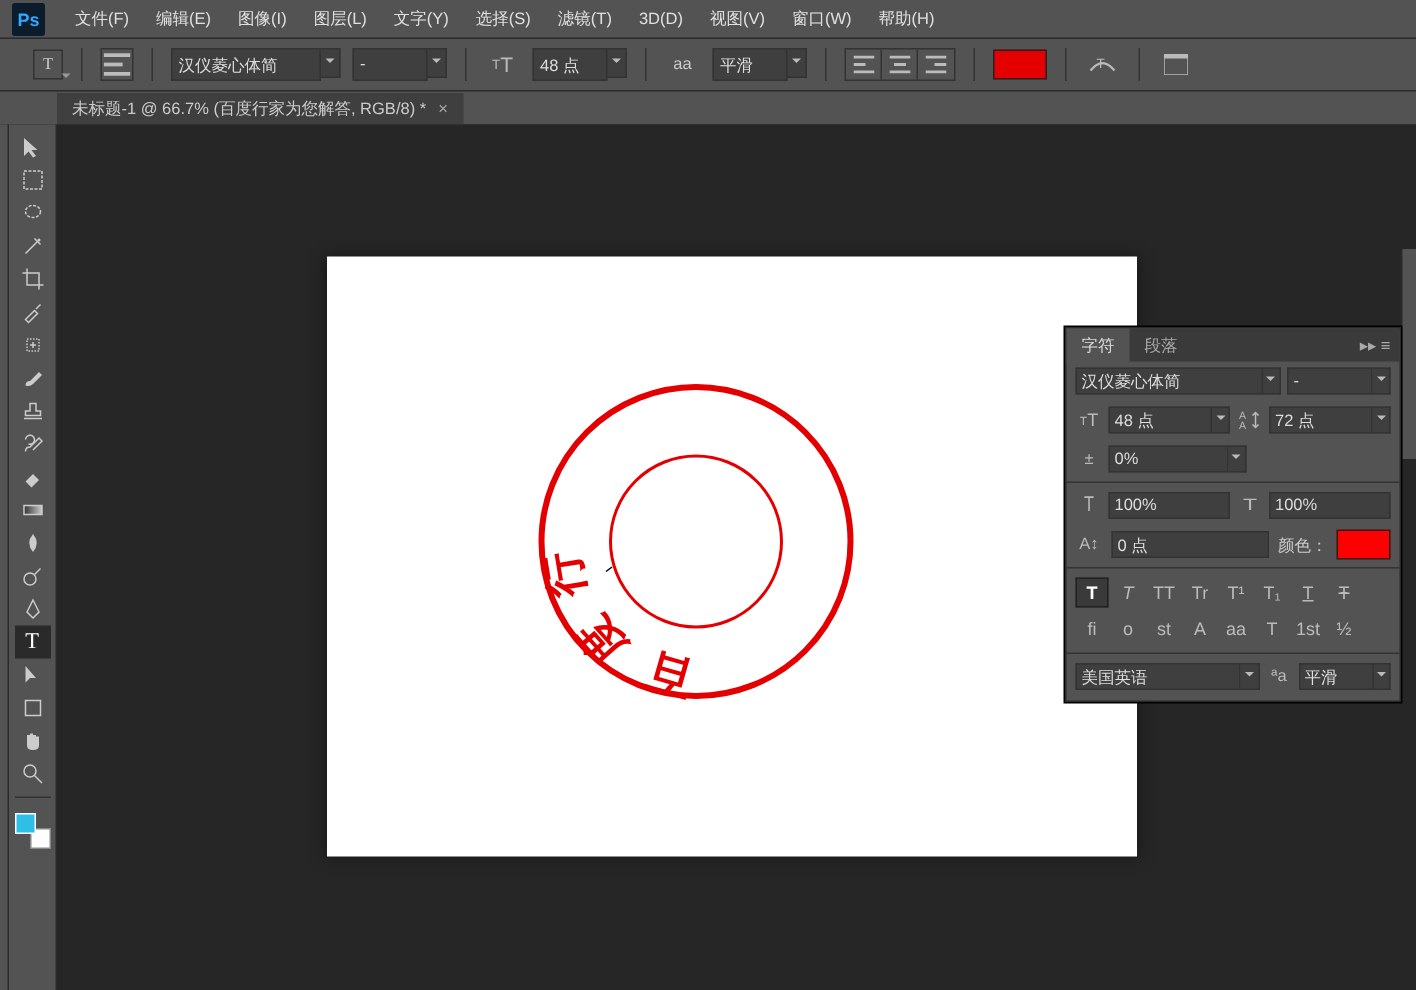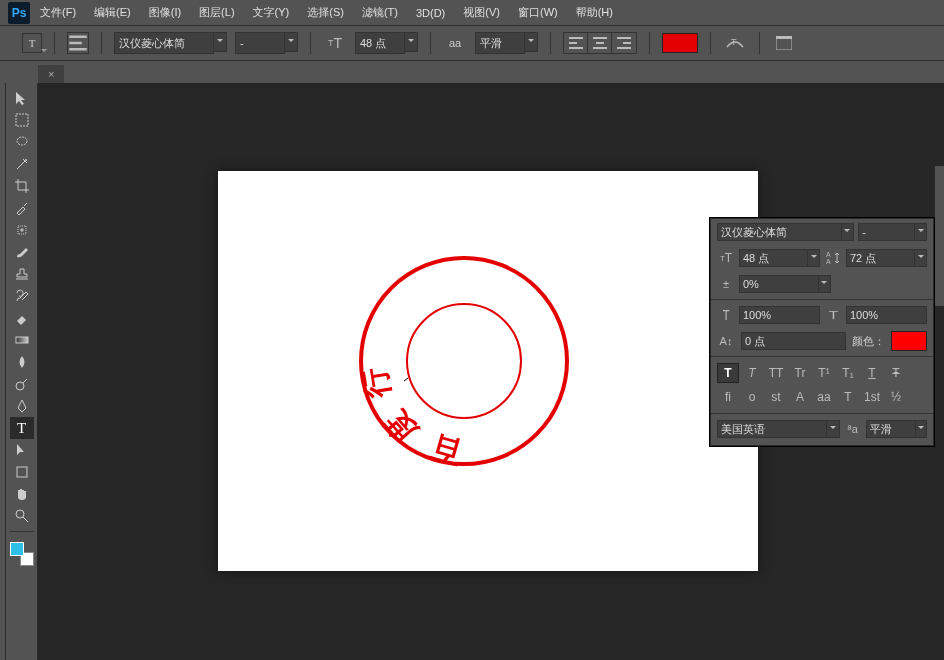--- a/index.html
+++ b/index.html
@@ -1,20 +1,20 @@
 <!DOCTYPE html>
 <html><head>
 <meta charset="utf-8">
 <style>
 * { margin: 0; padding: 0; box-sizing: border-box; font-family: "Microsoft YaHei", sans-serif; }
 body { background: #535353; width: 944px; height: 660px; overflow: hidden; font-size: 11px; color: #ccc; position: relative; }
 
 
 .menubar { height: 25px; background: #535353; display: flex; align-items: center; padding-left: 8px; gap: 2px; }
-.ps-logo { width: 22px; height: 22px; background: #0b1c2c; display: flex; align-items: center; justify-content: center; color: #31a8ff; font-weight: bold; font-size: 12px; border-radius: 2px; margin-right: 0; }
+.ps-logo { width: 22px; height: 22px; background: #0b1c2c; display: flex; align-items: center; justify-content: center; color: #31a8ff; font-weight: bold; font-size: 12px; border-radius: 2px; margin-right: 10px; }
 .menu-item { padding: 3px 8px; cursor: pointer; color: #e0e0e0; }
 
 
 .options-bar { height: 36px; background: #535353; border-top: 1px solid #2a2a2a; border-bottom: 1px solid #2a2a2a; display: flex; align-items: center; padding-left: 22px; gap: 8px; }
 .tool-indicator { width: 20px; height: 20px; border: 1px solid #333; display: flex; align-items: center; justify-content: center; position: relative; }
 .tool-indicator::after { content:""; position:absolute; right:-6px; bottom:-3px; border:3px solid transparent; border-top-color:#999; }
 .orient-icon { width: 22px; height: 22px; border: 1px solid #333; display: flex; align-items: center; justify-content: center; }
 .combo { background: #3f3f3f; border: 1px solid #333; height: 22px; display: flex; align-items: center; padding: 0 4px; color: #ddd; }
 .combo.font { width: 100px; }
 .combo.small { width: 50px; }
@@ -167,20 +167,21 @@
   <div class="icon-btn">
       <svg width="16" height="14" viewBox="0 0 16 14">
         <rect x="0" y="0" width="16" height="14" fill="none" stroke="#bbb"></rect>
         <rect x="0" y="0" width="16" height="3" fill="#bbb"></rect>
       </svg>
     </div>
 </div>
 
 <div class="tab-area">
   <div class="doc-tab">
+    <span>未标题-1 @ 66.7% (百度行家为您解答, RGB/8) *</span>
     <span class="tab-close">×</span>
   </div>
 </div>
 
 <div class="main">
   <div class="toolbox-strip"></div>
   <div class="toolbox">
     <div class="tbx-tool">
         <svg viewBox="0 0 16 16">
           <path d="M2 2 L2 14 L5 11 L8 15 L10 14 L7 10 L11 10 Z" fill="#ccc"></path>
@@ -309,20 +310,25 @@
           <textPath href="#textcircle" startOffset="75%">百度行家为您解答</textPath>
         </text>
         <line x1="186" y1="210" x2="190" y2="207" stroke="#000" stroke-width="1"></line>
       </svg>
     </div>
     <div class="rsstrip"></div>
   </div>
 </div>
 
 <div class="char-panel">
+  <div class="panel-tabs">
+    <div class="panel-tab active">字符</div>
+    <div class="panel-tab">段落</div>
+    <div class="panel-menu">▸▸ ≡</div>
+  </div>
 
   <div class="panel-row">
     <div class="num-field" style="flex:2;">
         <input value="汉仪菱心体简" style="">
         <div class="dd">
           <div class="triangle-down"></div>
         </div>
       </div>
     <div class="num-field" style="flex:1;">
         <input value="-" style="">

